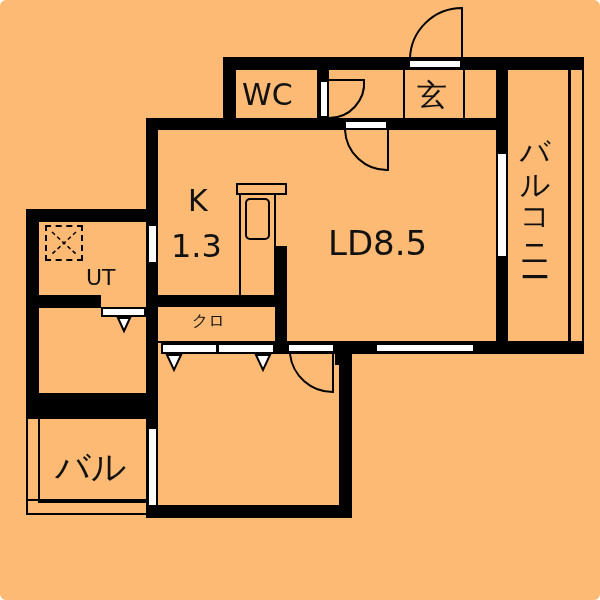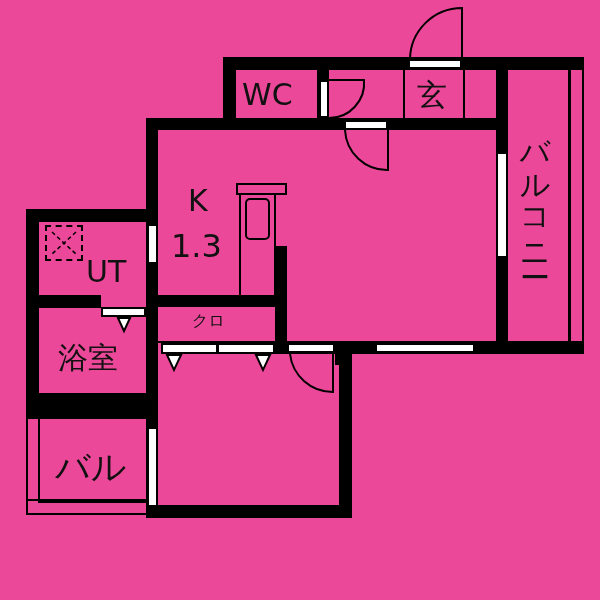--- a/index.html
+++ b/index.html
@@ -1,16 +1,16 @@
 <!DOCTYPE html>
 <html><head>
 <meta charset="utf-8">
 <style>
   html,body{margin:0;padding:0;background:#fff;}
-  #plan{position:relative;width:600px;height:600px;background:#ec4899;overflow:hidden;font-family:"DejaVu Sans","Liberation Sans",sans-serif;color:#111;}
+  #plan{position:relative;width:600px;height:600px;background:#fdba74;overflow:hidden;font-family:"DejaVu Sans","Liberation Sans",sans-serif;color:#111;border-radius:6px;}
   .w{position:absolute;background:#000;}
   .o{position:absolute;border:2px solid #000;background:#fff;box-sizing:border-box;}
   .ol{position:absolute;border:2px solid #000;box-sizing:border-box;}
   .t{position:absolute;white-space:nowrap;line-height:1;color:#111;}
   svg.ov{position:absolute;left:0;top:0;}
 </style>
 </head>
 <body>
 
 <div id="plan">
@@ -102,19 +102,19 @@
 
     <path d="M118 318 L130 318 L124 331 Z" fill="#fff" stroke="#000" stroke-width="2"></path>
     <path d="M167 355 L181 355 L174 370 Z" fill="#fff" stroke="#000" stroke-width="2"></path>
     <path d="M256 355 L270 355 L263 370 Z" fill="#fff" stroke="#000" stroke-width="2"></path>
   </svg>
 
   <span class="t" style="left:242px;top:80px;font-size:30px;">WC</span>
   <span class="t" style="left:417px;top:80px;font-size:30px;">玄</span>
   <span class="t" style="left:188px;top:186px;font-size:30px;">K</span>
   <span class="t" style="left:171px;top:230px;font-size:32px;">1.3</span>
+  <span class="t" style="left:328px;top:226px;font-size:34px;">LD8.5</span>
   <span class="t" style="left:520px;top:118px;font-size:30px;writing-mode:vertical-rl;letter-spacing:2px;">バルコニー</span>
-  <span class="t" style="left:86px;top:257px;font-size:30px;">UT</span>
-  <span class="t" style="left:58px;top:343px;font-size:30px;">浴室</span>
+  <span class="t" style="left:86px;top:267px;font-size:22px;">UT</span>
   <span class="t" style="left:192px;top:313px;font-size:16px;">クロ</span>
   <span class="t" style="left:55px;top:450px;font-size:35px;">バル</span>
 
 </div>
 
 </body></html>

